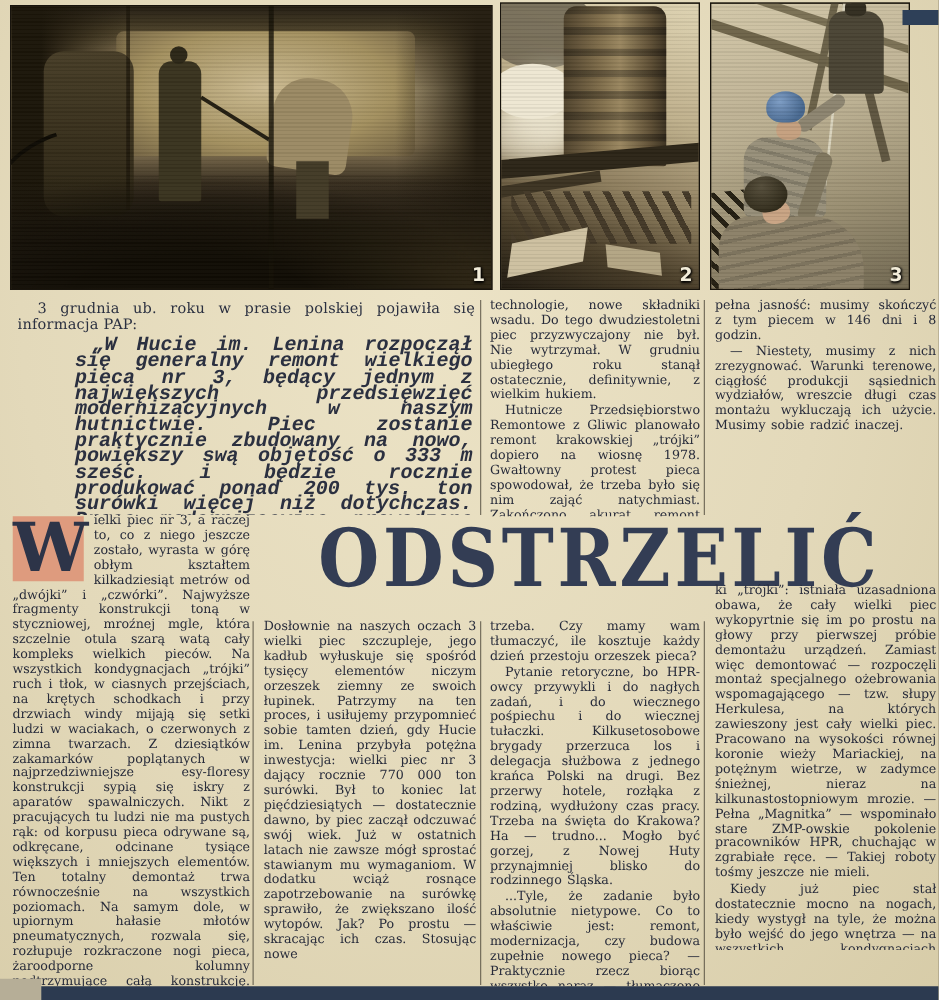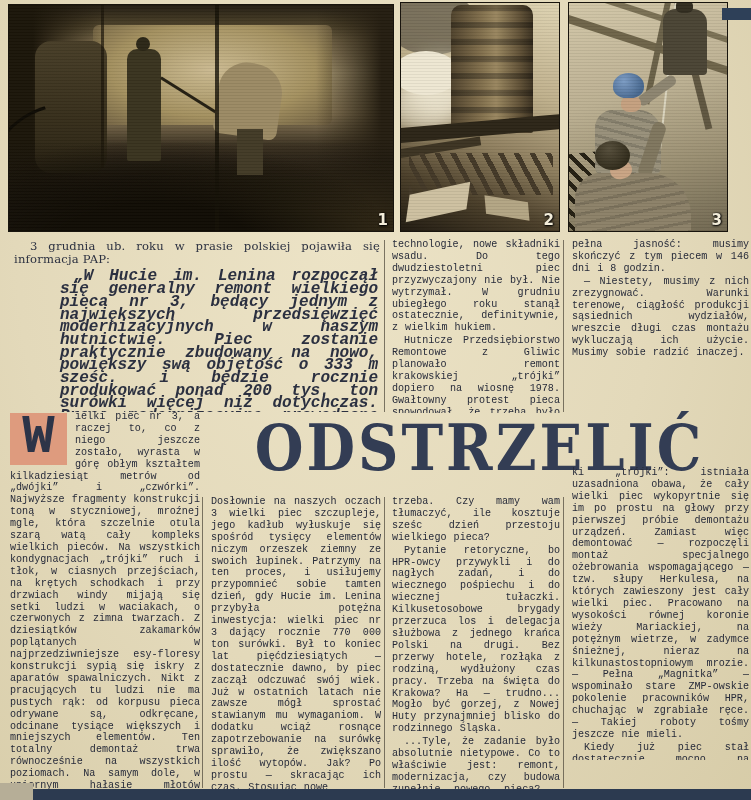--- a/index.html
+++ b/index.html
@@ -87,21 +87,21 @@
   .intro p{margin:0;}
   .lead{font-size:11.6px;line-height:13.2px;font-weight:normal;text-align:justify;text-indent:16px;color:#2b3040;letter-spacing:.2px;}
   .quote{font-size:16px;line-height:12.7px;font-weight:bold;font-style:italic;text-align:justify;
     margin:4px 2px 4px 46px !important;text-indent:14px;color:#2b3040;font-family:Liberation Mono, monospace;}
   
   .headline{position:absolute;left:208px;top:412px;width:543px;margin:0;text-align:center;
     font-family:"DejaVu Serif",serif;font-weight:bold;font-size:56px;line-height:62px;color:#333d54;
     letter-spacing:3px;transform:scaleY(1.14);transform-origin:50% 0;white-space:nowrap;}
   
   .col{position:absolute;font-size:10.1px;line-height:11.9px;text-align:justify;overflow:hidden;
-    color:#272b3a;word-spacing:1px;font-family:Liberation Mono, monospace;}
+    color:#272b3a;word-spacing:1px;}
   .col p{margin:0 0 1px 0;}
   .col p:not(:first-of-type){text-indent:12px;}
   .col1{left:10px;top:411px;width:190px;height:378px;}
   .col2{left:211px;top:496px;width:170px;height:293px;}
   .col3top{left:392px;top:239px;width:168px;height:174px;}
   .col4top{left:572px;top:239px;width:177px;height:174px;}
   .col3bot{left:392px;top:496px;width:168px;height:293px;}
   .col4bot{left:572px;top:467px;width:177px;height:293px;}
   .dropcap{float:left;width:57px;height:52px;margin:2px 8px 2px 0;background:#de9b7e;color:#2d3448;
     font-weight:bold;font-size:54px;line-height:50px;text-align:center;}
@@ -185,21 +185,21 @@
   <h1 class="headline">ODSTRZELIĆ</h1>
 
   <div class="col col1">
     <div class="dropcap">W</div>
   <p>ielki piec nr 3, a raczej to, co z niego jeszcze zostało, wyrasta w górę obłym kształtem kilkadziesiąt metrów od „dwójki” i „czwórki”. Najwyższe fragmenty konstrukcji toną w styczniowej, mroźnej mgle, która szczelnie otula szarą watą cały kompleks wielkich pieców. Na wszystkich kondygnacjach „trójki” ruch i tłok, w ciasnych przejściach, na krętych schodkach i przy drzwiach windy mijają się setki ludzi w waciakach, o czerwonych z zimna twarzach. Z dziesiątków zakamarków poplątanych w najprzedziwniejsze esy-floresy konstrukcji sypią się iskry z aparatów spawalniczych. Nikt z pracujących tu ludzi nie ma pustych rąk: od korpusu pieca odrywane są, odkręcane, odcinane tysiące większych i mniejszych elementów. Ten totalny demontaż trwa równocześnie na wszystkich poziomach. Na samym dole, w upiornym hałasie młotów pneumatycznych, rozwala się, rozłupuje rozkraczone nogi pieca, żaroodporne kolumny podtrzymujące całą konstrukcję. Nad kaskami remontowców unoszą się kłęby pyłu, sadzy i dymu.</p>
     </div>
   <div class="col col2">
       <p>Dosłownie na naszych oczach 3 wielki piec szczupleje, jego kadłub wyłuskuje się spośród tysięcy elementów niczym orzeszek ziemny ze swoich łupinek. Patrzymy na ten proces, i usiłujemy przypomnieć sobie tamten dzień, gdy Hucie im. Lenina przybyła potężna inwestycja: wielki piec nr 3 dający rocznie 770 000 ton surówki. Był to koniec lat pięćdziesiątych — dostatecznie dawno, by piec zaczął odczuwać swój wiek. Już w ostatnich latach nie zawsze mógł sprostać stawianym mu wymaganiom. W dodatku wciąż rosnące zapotrzebowanie na surówkę sprawiło, że zwiększano ilość wytopów. Jak? Po prostu — skracając ich czas. Stosując nowe</p>
     </div>
   <div class="col col3bot">
-      <p>trzeba. Czy mamy wam tłumaczyć, ile kosztuje sześc dzień przestoju wielkiego pieca?</p>
+      <p>trzeba. Czy mamy wam tłumaczyć, ile kosztuje każdy dzień przestoju orzeszek pieca?</p>
       <p>Pytanie retoryczne, bo HPR-owcy przywykli i do nagłych zadań, i do wiecznego pośpiechu i do wiecznej tułaczki. Kilkusetosobowe brygady przerzuca los i delegacja służbowa z jednego krańca Polski na drugi. Bez przerwy hotele, rozłąka z rodziną, wydłużony czas pracy. Trzeba na święta do Krakowa? Ha — trudno... Mogło być gorzej, z Nowej Huty przynajmniej blisko do rodzinnego Śląska.</p>
       <p>...Tyle, że zadanie było absolutnie nietypowe. Co to właściwie jest: remont, modernizacja, czy budowa zupełnie nowego pieca? — Praktycznie rzecz biorąc wszystko naraz — tłumaczono brygadzistom na pierwszych operatywkach, zapoznając ich z założeniami nietypowego przedsięwzięcia. Opracował te założenia zespół pod kierownictwem dr. Stanisława Stramy i doc. Jana Stokłosy — zarazem dyrektora naczelnego HPR. — Żeby była</p>
     </div>
   <div class="col col4bot">
       <p>ki „trójki”: istniała uzasadniona obawa, że cały wielki piec wykopyrtnie się im po prostu na głowy przy pierwszej próbie demontażu urządzeń. Zamiast więc demontować — rozpoczęli montaż specjalnego ożebrowania wspomagającego — tzw. słupy Herkulesa, na których zawieszony jest cały wielki piec. Pracowano na wysokości równej koronie wieży Mariackiej, na potężnym wietrze, w zadymce śnieżnej, nieraz na kilkunastostopniowym mrozie. — Pełna „Magnitka” — wspominało stare ZMP-owskie pokolenie pracowników HPR, chuchając w zgrabiałe ręce. — Takiej roboty tośmy jeszcze nie mieli.</p>
       <p>Kiedy już piec stał dostatecznie mocno na nogach, kiedy wystygł na tyle, że można było wejść do jego wnętrza — na wszystkich kondygnacjach pojawiło się mrowie ludzi. „Tną, palą, demontują!” — donosił z satysfakcją „Głos Nowej Huty”, śledząc przebieg bezprecedensowej — z uwagi na krótki termin i</p>
     </div>
 
   <div class="vrule vr1"></div>
   <div class="vrule vr2"></div>

